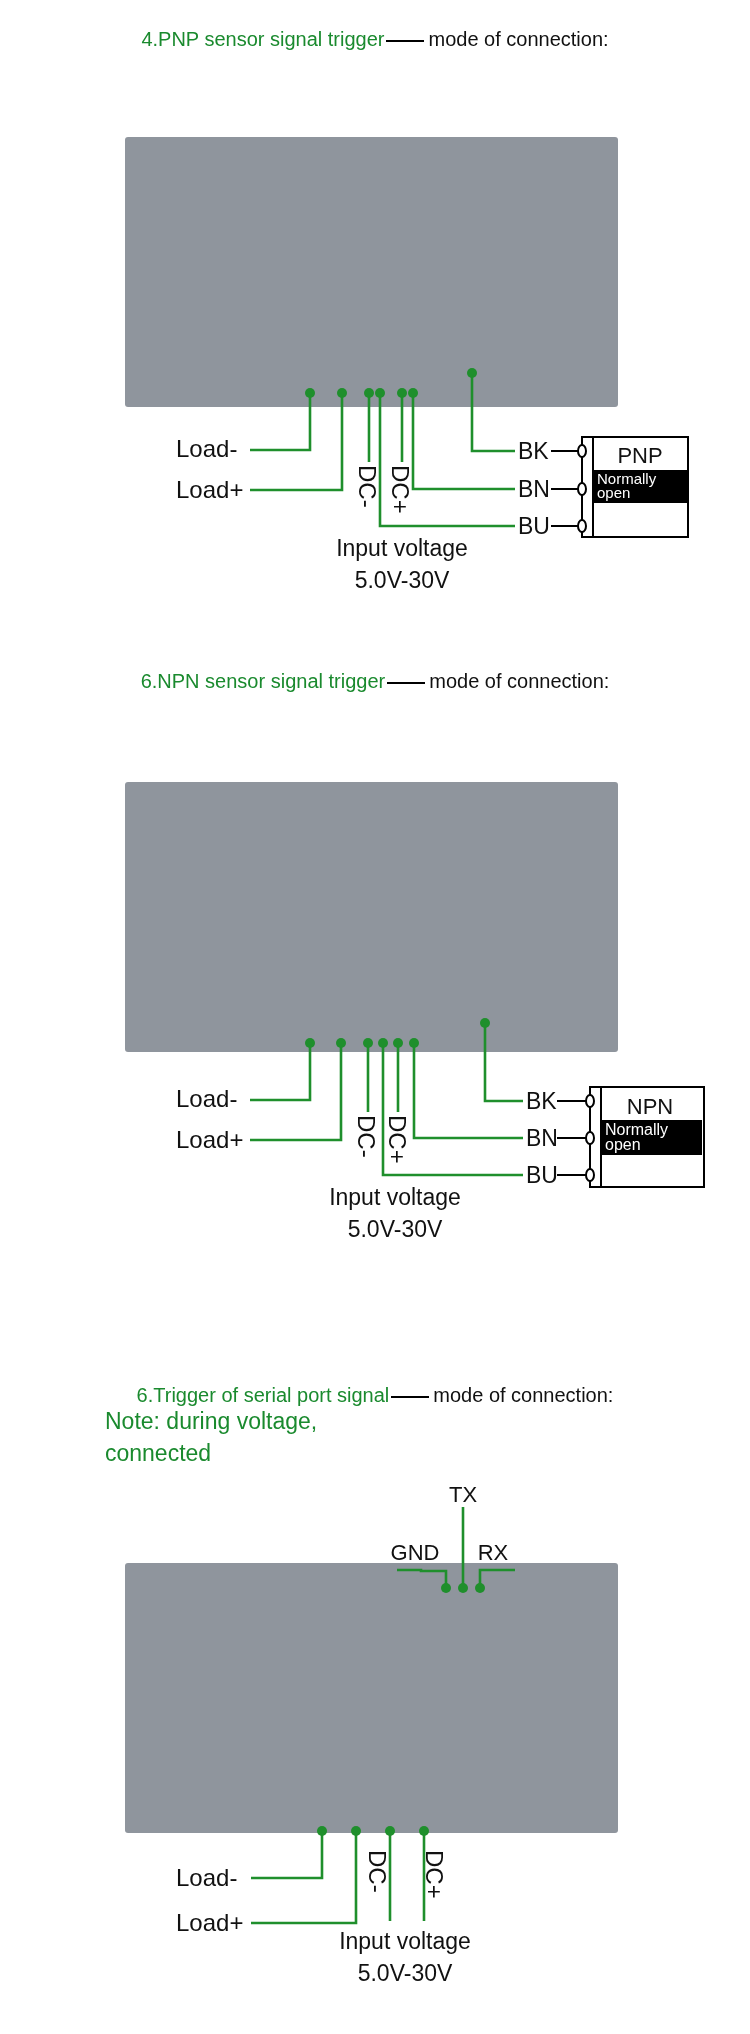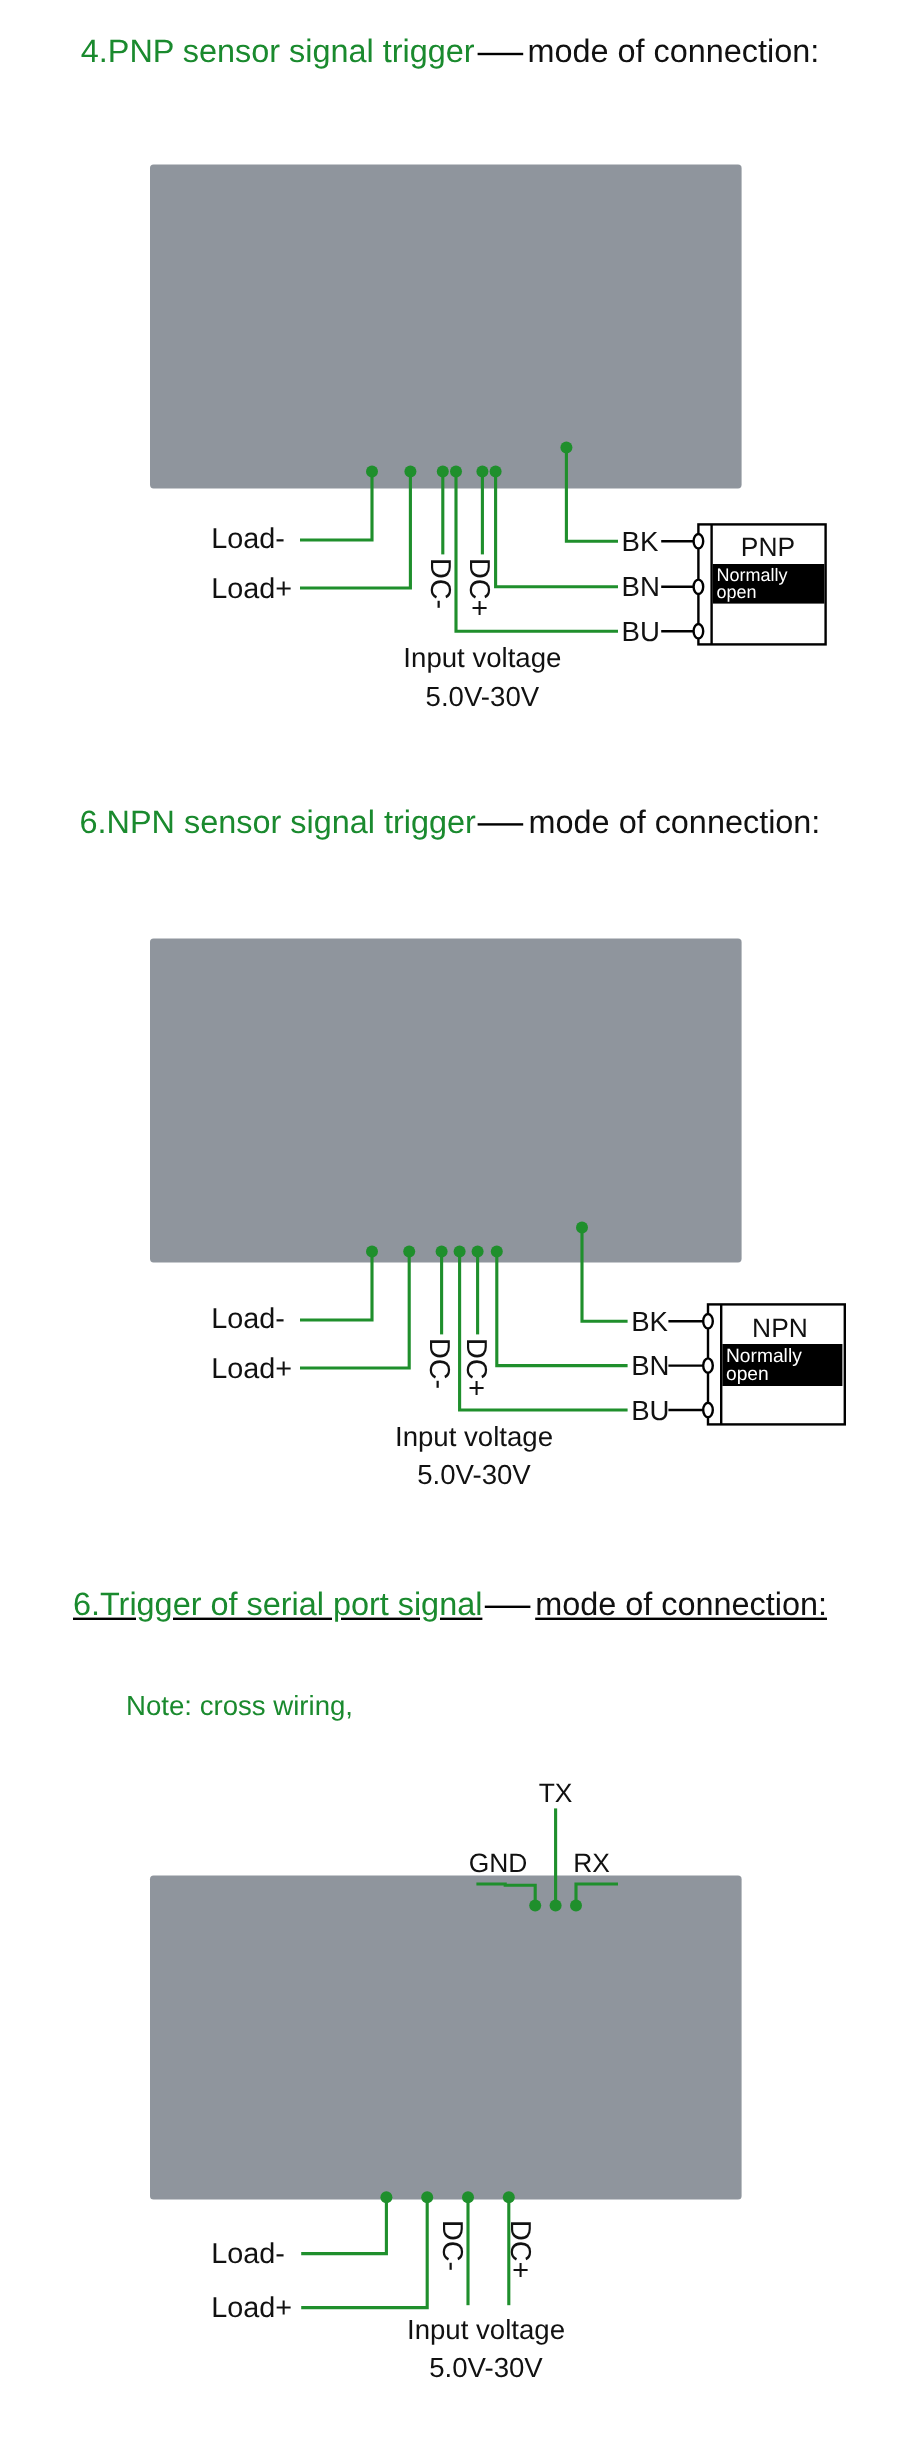--- a/index.html
+++ b/index.html
@@ -1,17 +1,17 @@
 <!DOCTYPE html>
 <html><head>
 <meta charset="utf-8">
 <style>
   html,body{margin:0;padding:0;background:#ffffff;}
   body{width:750px;height:2034px;position:relative;overflow:hidden;font-family:"Liberation Sans",sans-serif;}
-  .title{position:absolute;left:0;width:750px;text-align:center;font-size:27px;white-space:nowrap;}
+  .title{position:absolute;left:0;width:750px;text-align:center;font-size:20px;white-space:nowrap;}
   .title .g{color:#1a8a2e;}
   .title .dash{display:inline-block;width:38px;height:2px;background:#000;vertical-align:middle;margin:0 4px 0 2px;}
   .title .k{color:#111;}
   svg{position:absolute;left:0;}
   .lbl{font-family:"Liberation Sans",sans-serif;fill:#111;}
   .note{position:absolute;color:#1a8a2e;font-size:23px;line-height:32px;}
 </style>
 </head>
 <body>
 
@@ -664,26 +664,27 @@
       <ellipse cx="590" cy="373" rx="4" ry="6"></ellipse>
       <ellipse cx="590" cy="410" rx="4" ry="6"></ellipse>
     </g>
     <text class="lbl" x="650" y="349" font-size="22" text-anchor="middle">NPN</text>
     <rect x="602" y="355" width="100" height="35" fill="#000"></rect>
     <text x="605" y="370" font-size="16" fill="#fff" font-family="Liberation Sans, sans-serif">Normally</text>
     <text x="605" y="385" font-size="16" fill="#fff" font-family="Liberation Sans, sans-serif">open</text>
   </g>
 </svg>
 
-<div class="title" style="top:1322px;text-decoration:underline;">
+<div class="title" style="top:1384px;">
   <span class="g">6.Trigger of serial port signal</span><span class="dash"></span><span class="k">mode of connection:</span>
 </div>
 
 <div class="note" style="left:105px;top:1405px;">
-  <div>Note: cross wiring,</div>
+  <div>Note: during voltage,</div>
+  <div>connected</div>
 </div>
 
 <svg width="750" height="580" viewBox="0 0 750 580" style="top:1440px;">
   <g class="board" transform="translate(125,123)">
       <g>
     <rect x="0" y="0" width="493" height="270" rx="3" fill="#8f959d">
     <rect x="3" y="3" width="487" height="264" fill="#a8adb3">
     <rect x="12" y="12" width="470" height="238" fill="#5d6b7e">
     <rect x="24" y="22" width="446" height="225" rx="8" fill="#1c4f9a">
 

